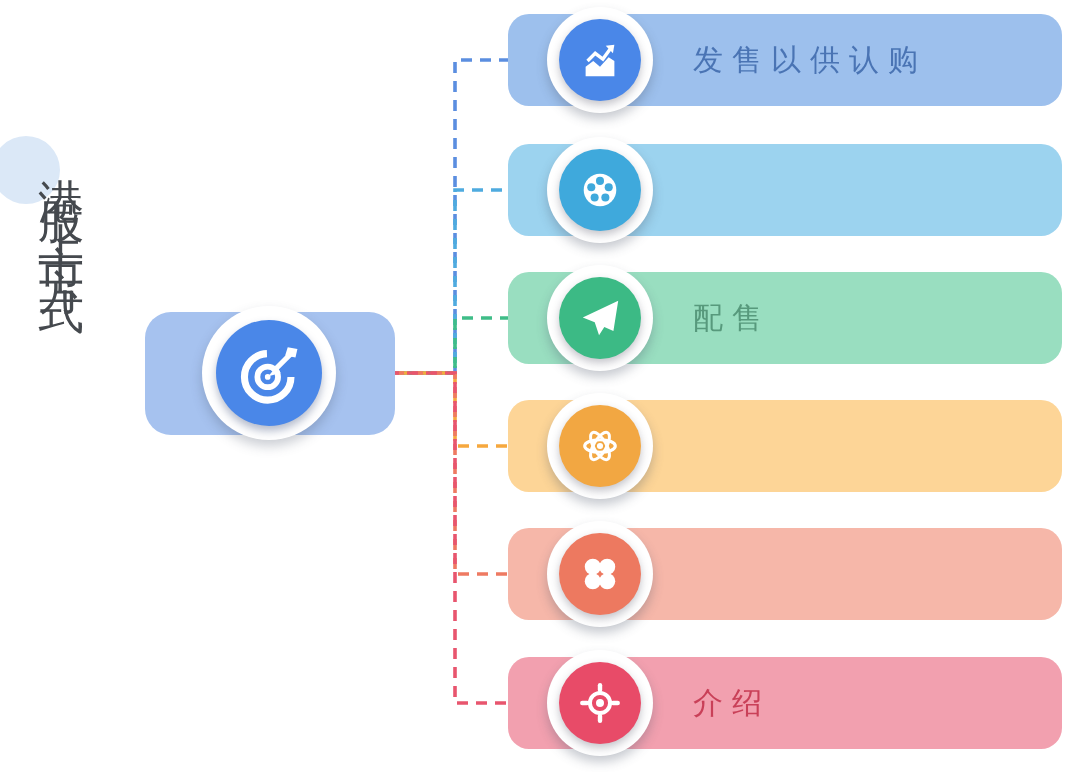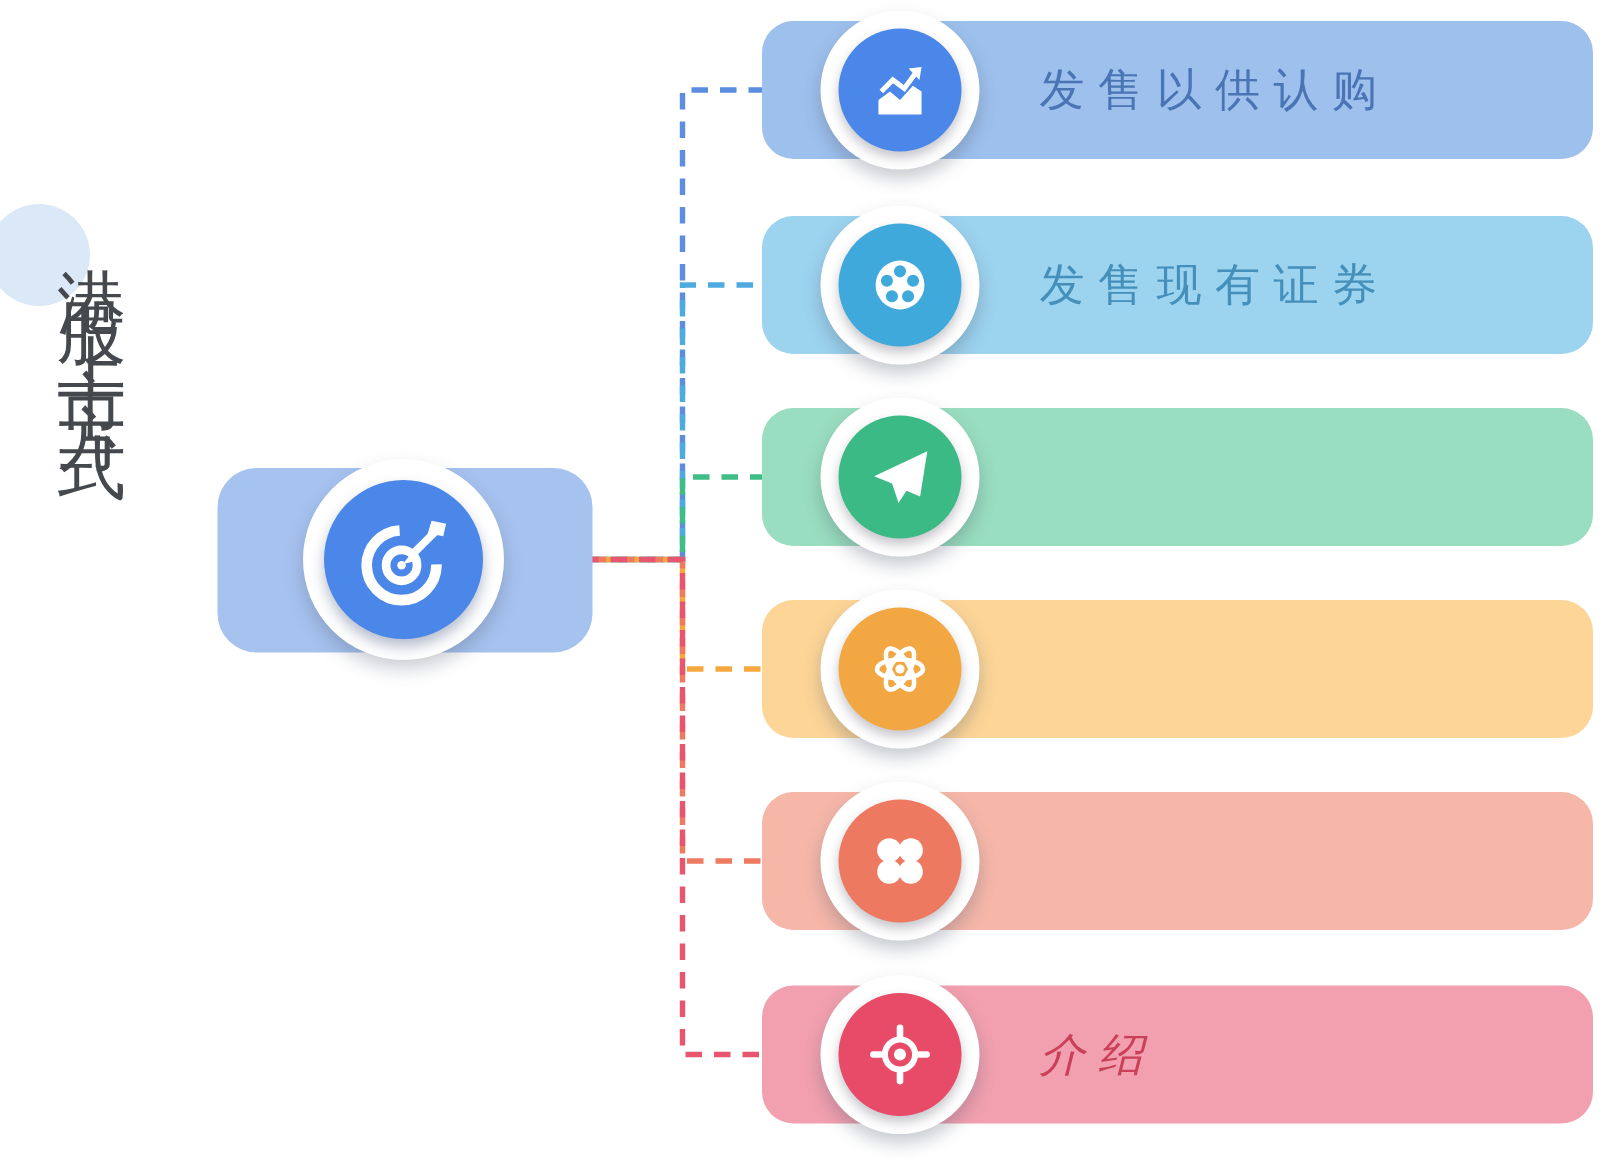--- a/index.html
+++ b/index.html
@@ -107,30 +107,30 @@
     <div class="branch-disc">
       <svg viewBox="0 0 48 48">
         <circle cx="24" cy="24" r="17" fill="#fff"></circle>
         <circle cx="24" cy="14.5" r="4.2" fill="var(--circle)"></circle>
         <circle cx="33.1" cy="21.1" r="4.2" fill="var(--circle)"></circle>
         <circle cx="29.6" cy="31.8" r="4.2" fill="var(--circle)"></circle>
         <circle cx="18.4" cy="31.8" r="4.2" fill="var(--circle)"></circle>
         <circle cx="14.9" cy="21.1" r="4.2" fill="var(--circle)"></circle>
       </svg>
     </div>
-    <div class="branch-label">发售现有证券</div>
   </div>
 <div class="branch-row" style="top: 265px; --bar: #99dec0; --circle: #3cba85; --text: #57997c;">
     <div class="branch-bar"></div>
     <div class="branch-ring"></div>
     <div class="branch-disc">
       <svg viewBox="0 0 48 48">
         <polygon points="43,6 6,23.5 18.5,28.5 23,42 28.5,33.5 38,37.5" fill="#fff"></polygon>
       </svg>
     </div>
+    <div class="branch-label">配售</div>
   </div>
 <div class="branch-row" style="top: 393px; --bar: #fdd597; --circle: #f2a742; --text: #b47d35;">
     <div class="branch-bar"></div>
     <div class="branch-ring"></div>
     <div class="branch-disc">
       <svg viewBox="0 0 48 48">
         <g stroke="#fff" stroke-width="3.2" fill="none">
           <ellipse cx="24" cy="24" rx="16" ry="6.6"></ellipse>
           <ellipse cx="24" cy="24" rx="16" ry="6.6" transform="rotate(60 24 24)"></ellipse>
           <ellipse cx="24" cy="24" rx="16" ry="6.6" transform="rotate(120 24 24)"></ellipse>
@@ -144,21 +144,21 @@
     <div class="branch-ring"></div>
     <div class="branch-disc">
       <svg viewBox="0 0 48 48">
         <circle cx="16.5" cy="16.5" r="8.4" fill="#fff"></circle>
         <circle cx="31.5" cy="16.5" r="8.4" fill="#fff"></circle>
         <circle cx="16.5" cy="31.5" r="8.4" fill="#fff"></circle>
         <circle cx="31.5" cy="31.5" r="8.4" fill="#fff"></circle>
       </svg>
     </div>
   </div>
-<div class="branch-row" style="top: 650px; font-style: italic; --bar: #f2a0af; --circle: #e84b68; --text: #c94058;">
+<div class="branch-row" style="top: 650px; --bar: #f2a0af; --circle: #e84b68; --text: #c94058;">
     <div class="branch-bar"></div>
     <div class="branch-ring"></div>
     <div class="branch-disc">
       <svg viewBox="0 0 48 48">
         <circle cx="24" cy="24" r="10.5" fill="none" stroke="#fff" stroke-width="4.2"></circle>
         <circle cx="24" cy="24" r="4.2" fill="#fff"></circle>
         <g stroke="#fff" stroke-width="4.6" stroke-linecap="round">
           <line x1="24" y1="5.5" x2="24" y2="10.5"></line>
           <line x1="24" y1="37.5" x2="24" y2="42.5"></line>
           <line x1="5.5" y1="24" x2="10.5" y2="24"></line>

